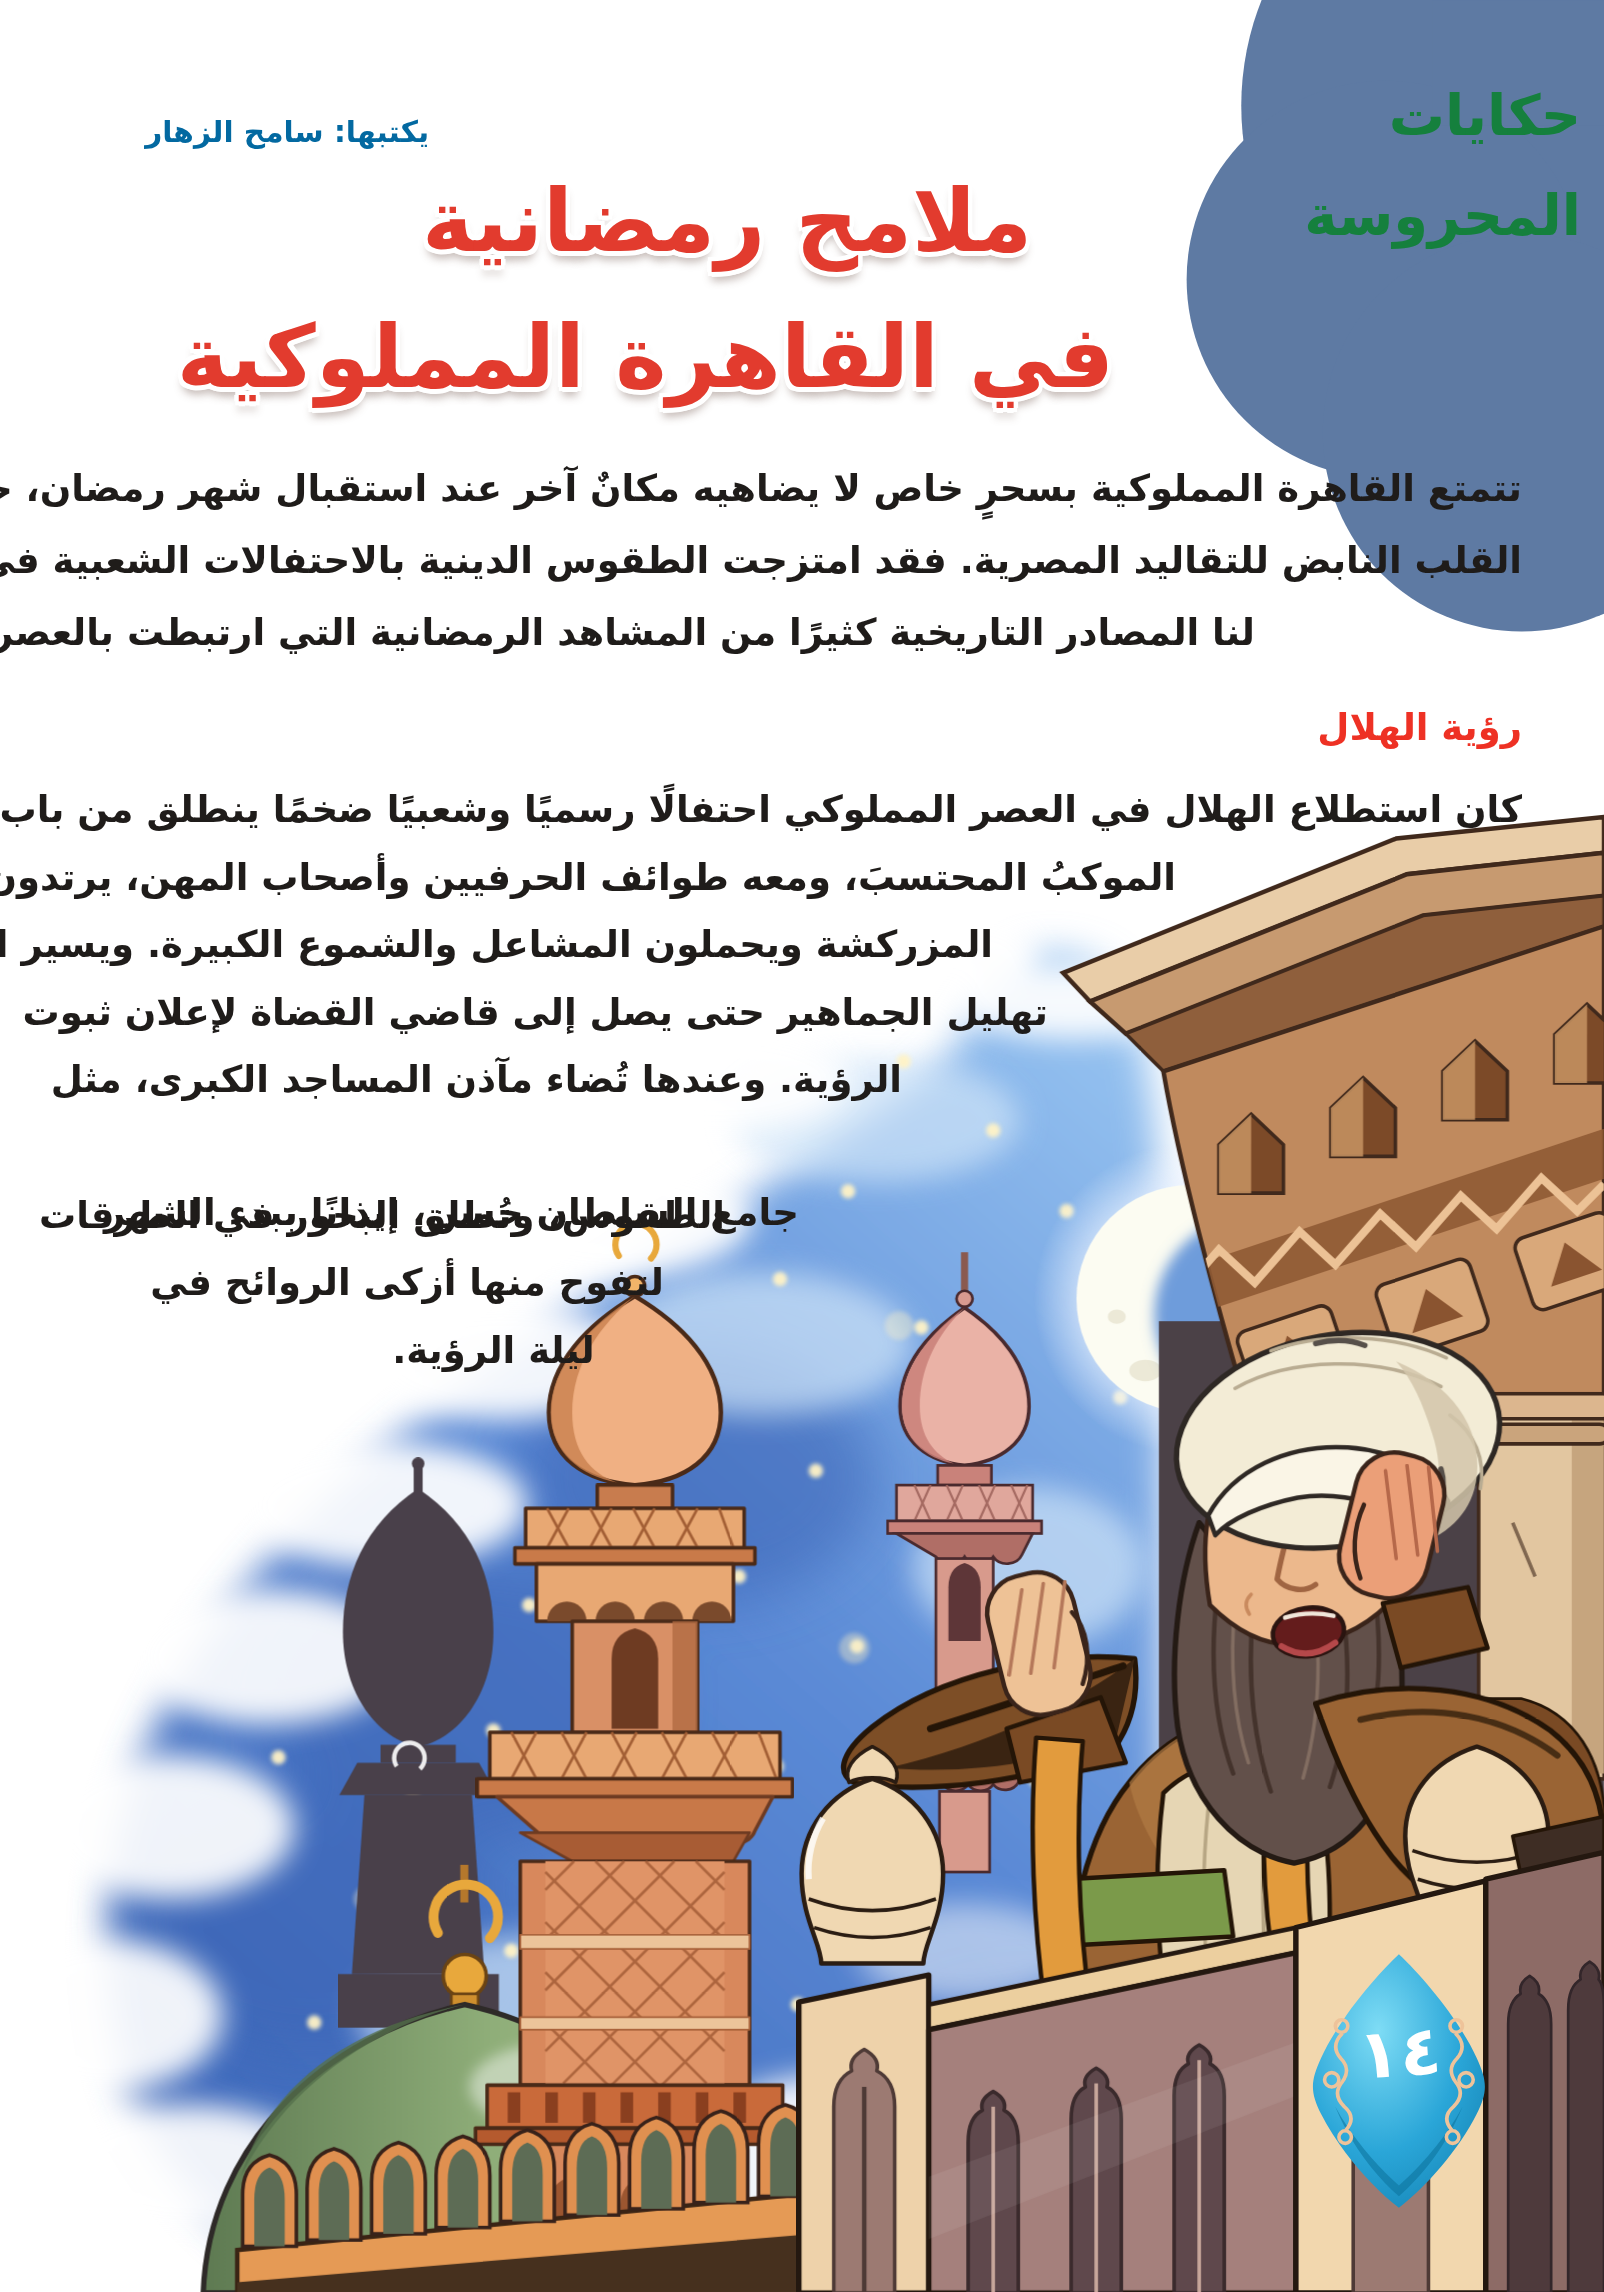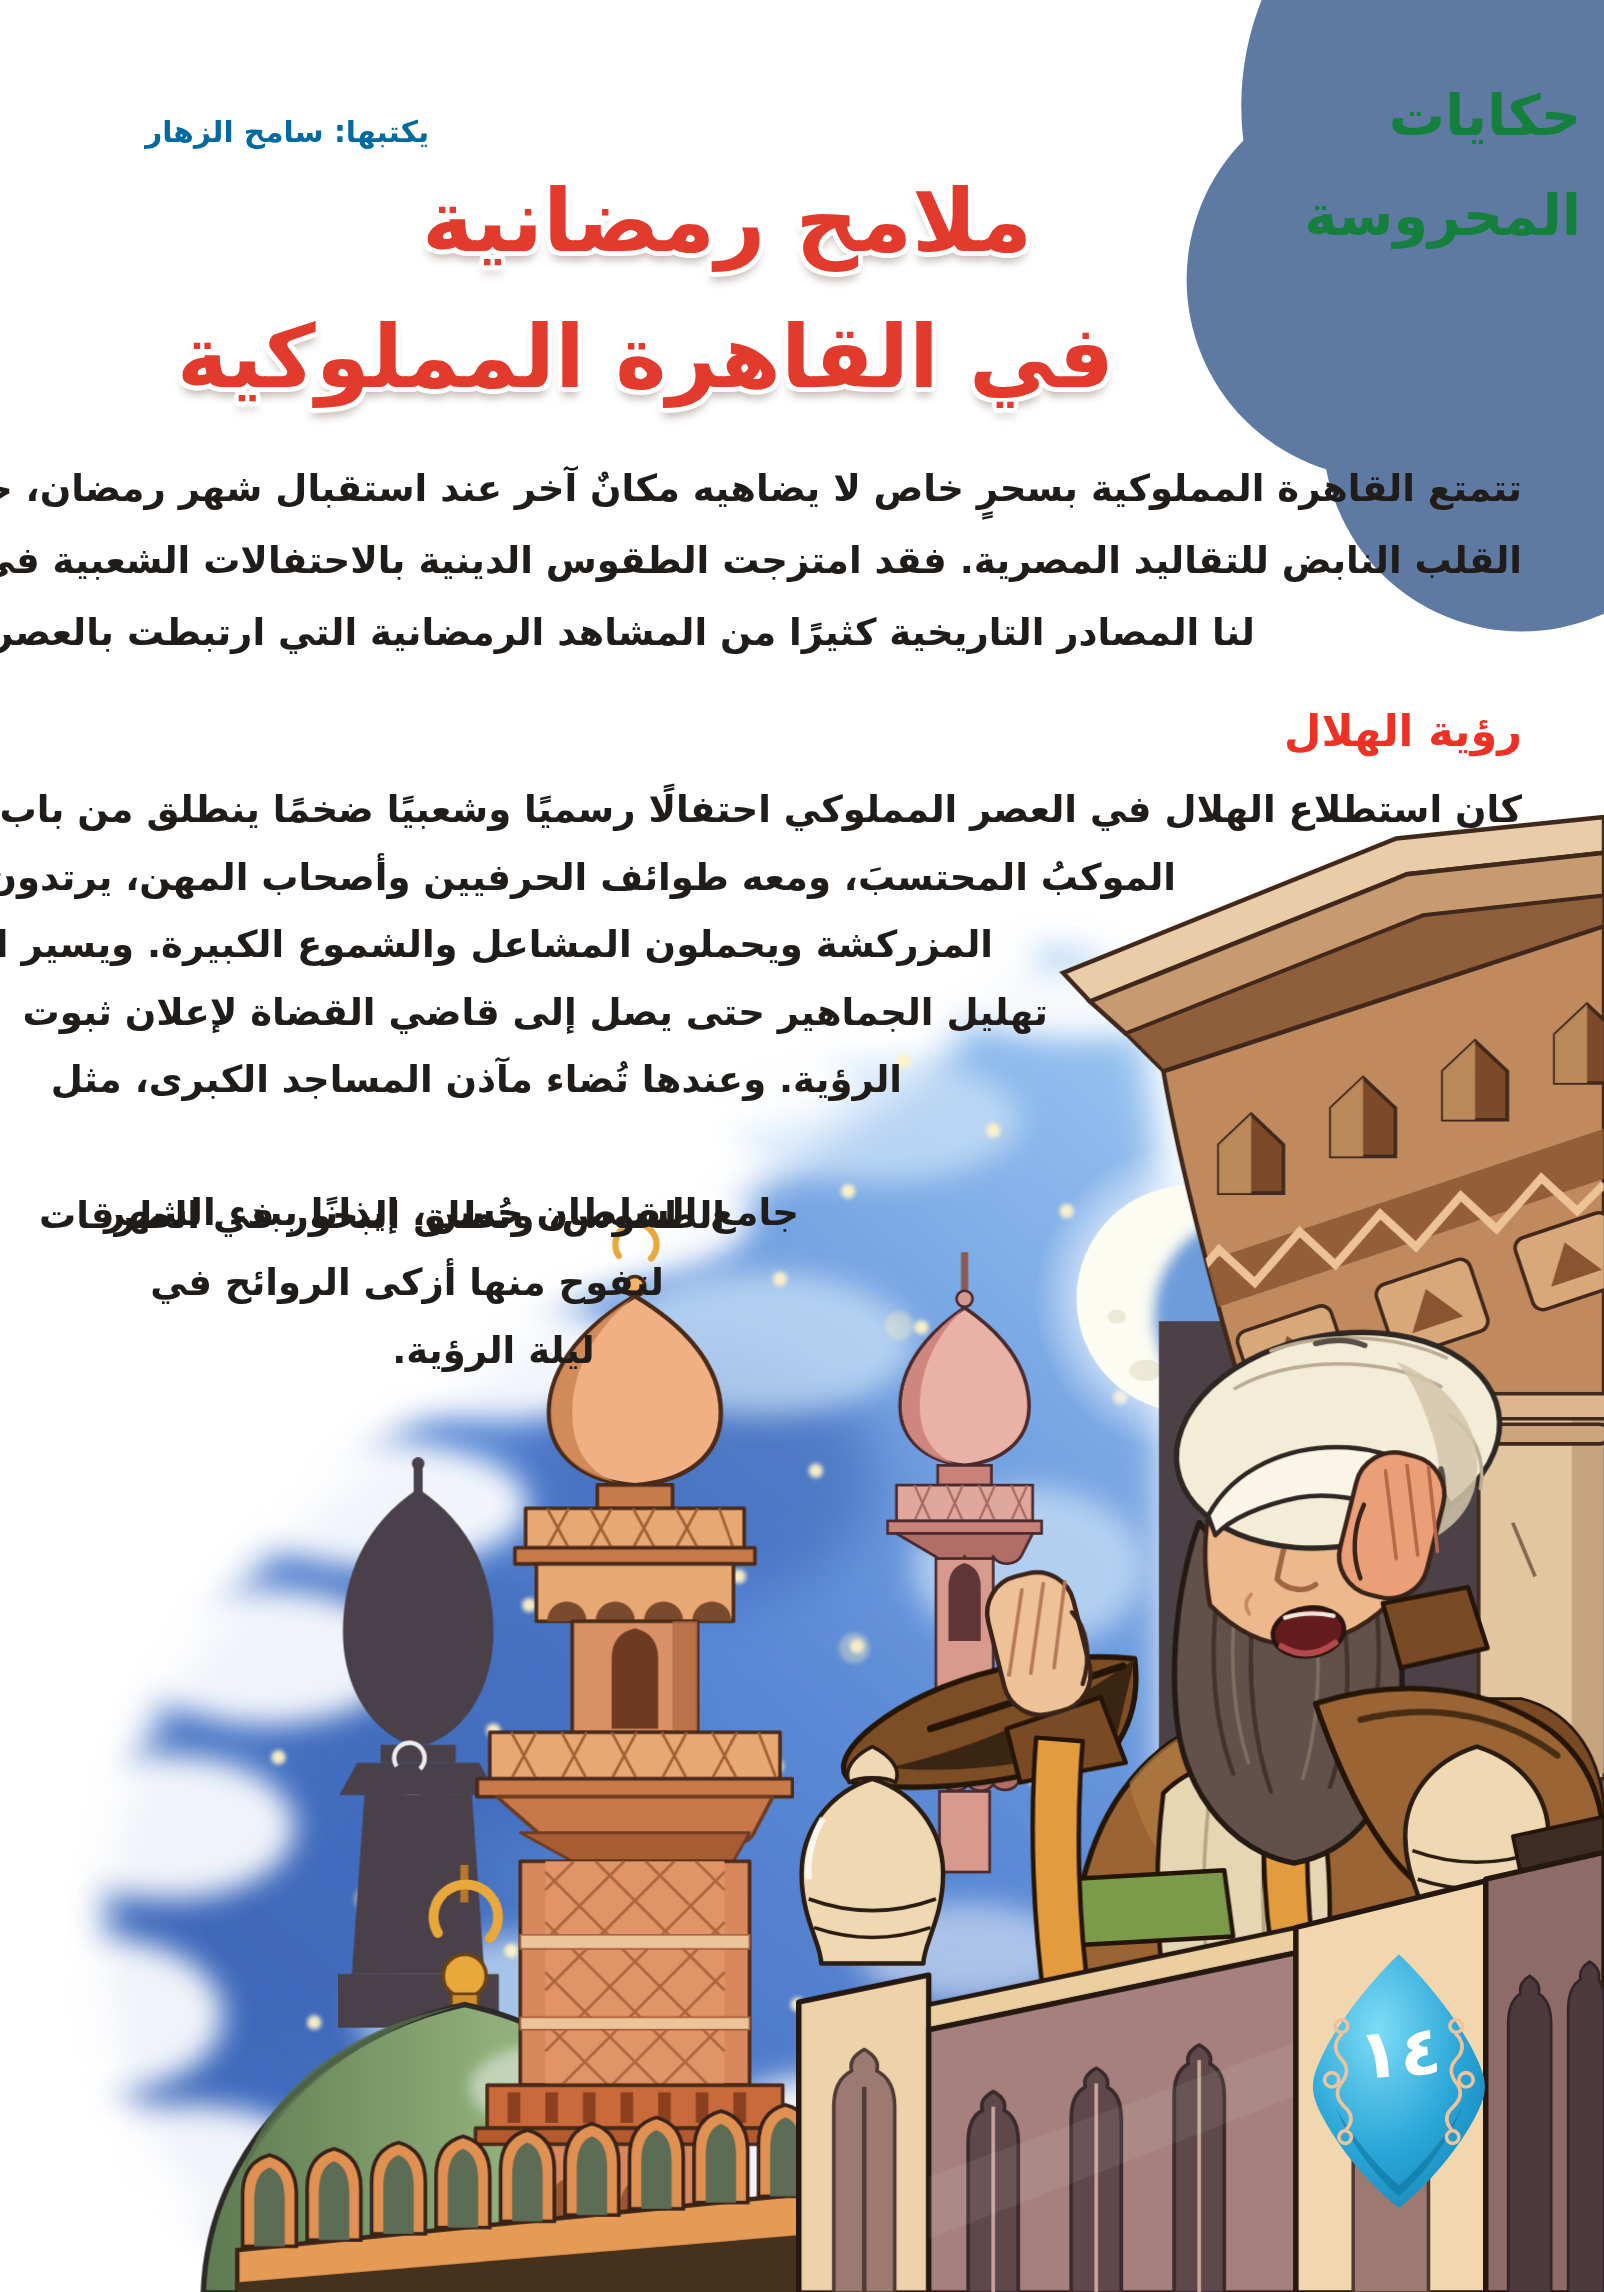--- a/index.html
+++ b/index.html
@@ -16,21 +16,21 @@
   .byline{top:115px;right:1175px;white-space:nowrap;font-size:29.6px;font-weight:bold;color:#0369a1;}
 
   
   .title-line{color:#e23b2e;font-weight:bold;font-size:87px;text-align:right;white-space:nowrap;
       text-shadow:-4.5px 0 #fff,4.5px 0 #fff,0 -4.5px #fff,0 4.5px #fff,
                   -3.6px -3.6px #fff,3.6px 3.6px #fff,3.6px -3.6px #fff,-3.6px 3.6px #fff,
                   0 9px 9px rgba(100,70,60,.38);}
   .title1{left:317px;width:716px;top:170px;}
   .title2{left:219px;width:896px;top:306px;}
 
-  .sec-heading{top:706px;right:82px;font-size:43px;font-weight:bold;color:#ee3124;white-space:nowrap;}
+  .sec-heading{top:706px;right:82px;font-size:37px;font-weight:bold;color:#ee3124;white-space:nowrap;}
 
   
   .para{position:absolute;inset:0;z-index:2;pointer-events:none;}
   .para .line{position:absolute;font-size:37px;font-weight:bold;color:#1f1c1a;white-space:nowrap;
               text-align:right;line-height:57px;}
   .p1 .line{ text-align:justify; text-align-last:justify; }
   .p1 .line:nth-child(1){top:460px;right:82px;width:1440px;}
   .p1 .line:nth-child(2){top:532px;right:82px;width:1440px;}
   .p1 .line:nth-child(3){top:604px;right:349px;width:985px;text-align:center;text-align-last:center;}
 

